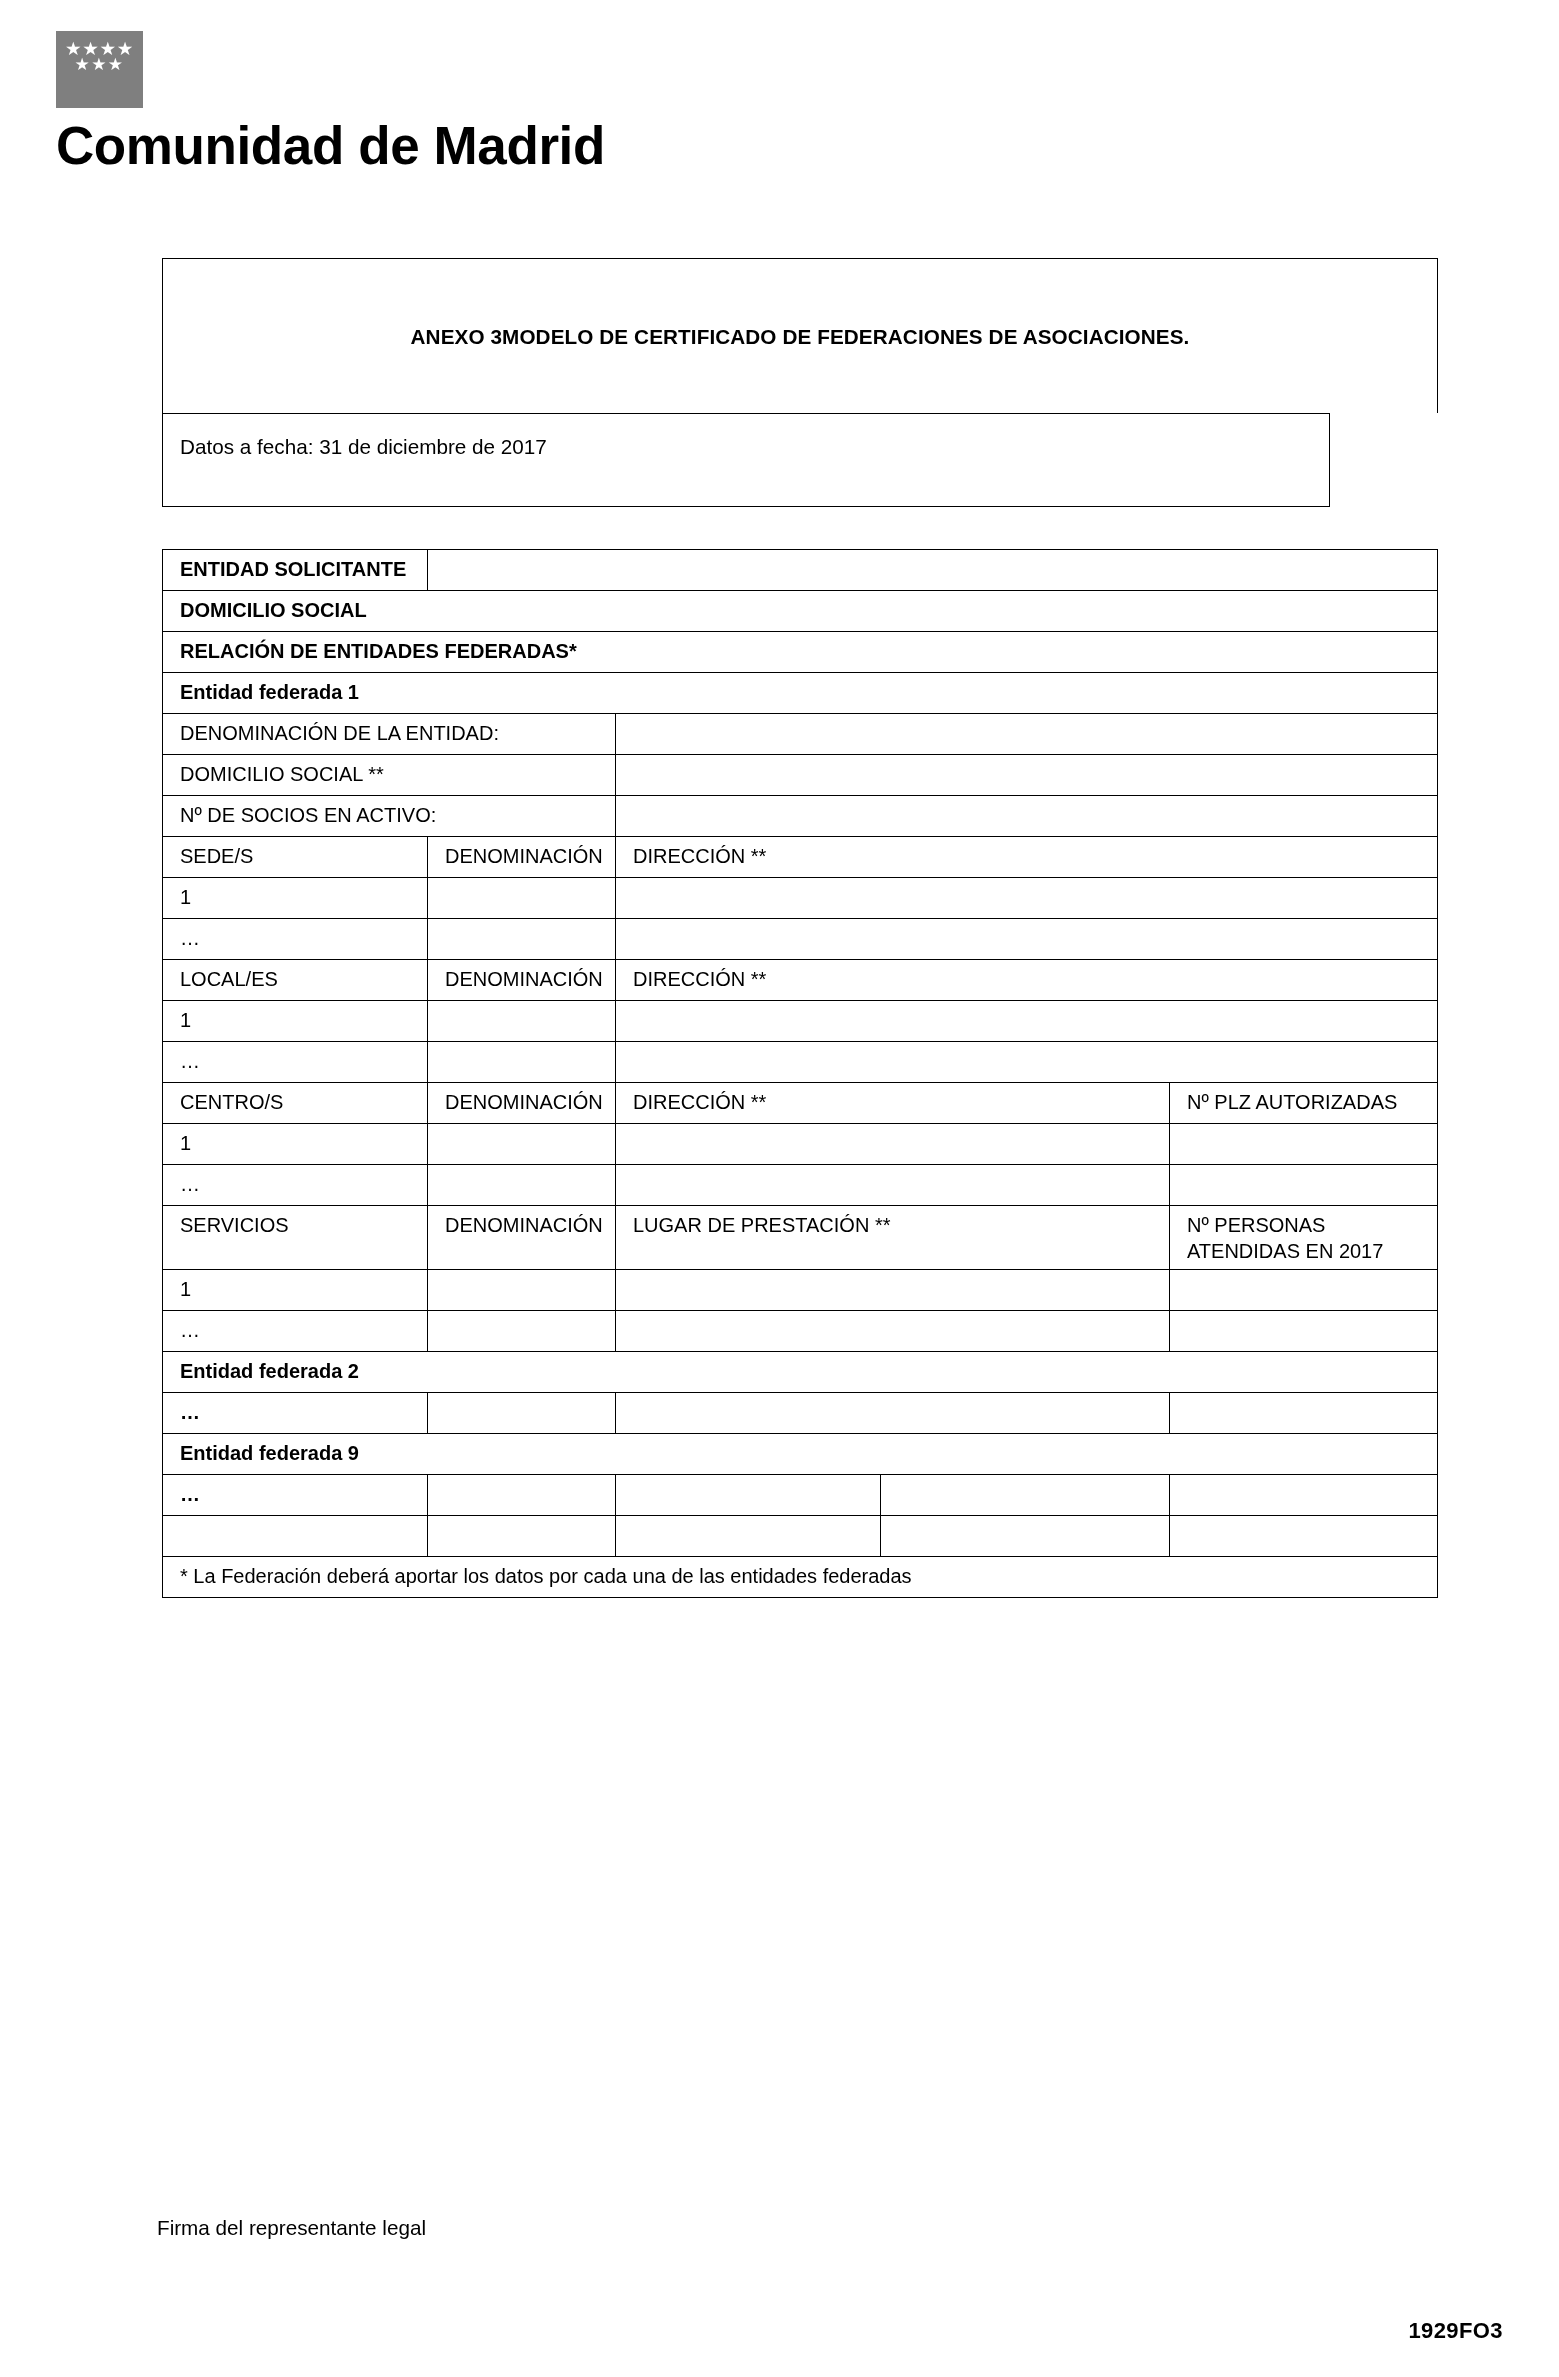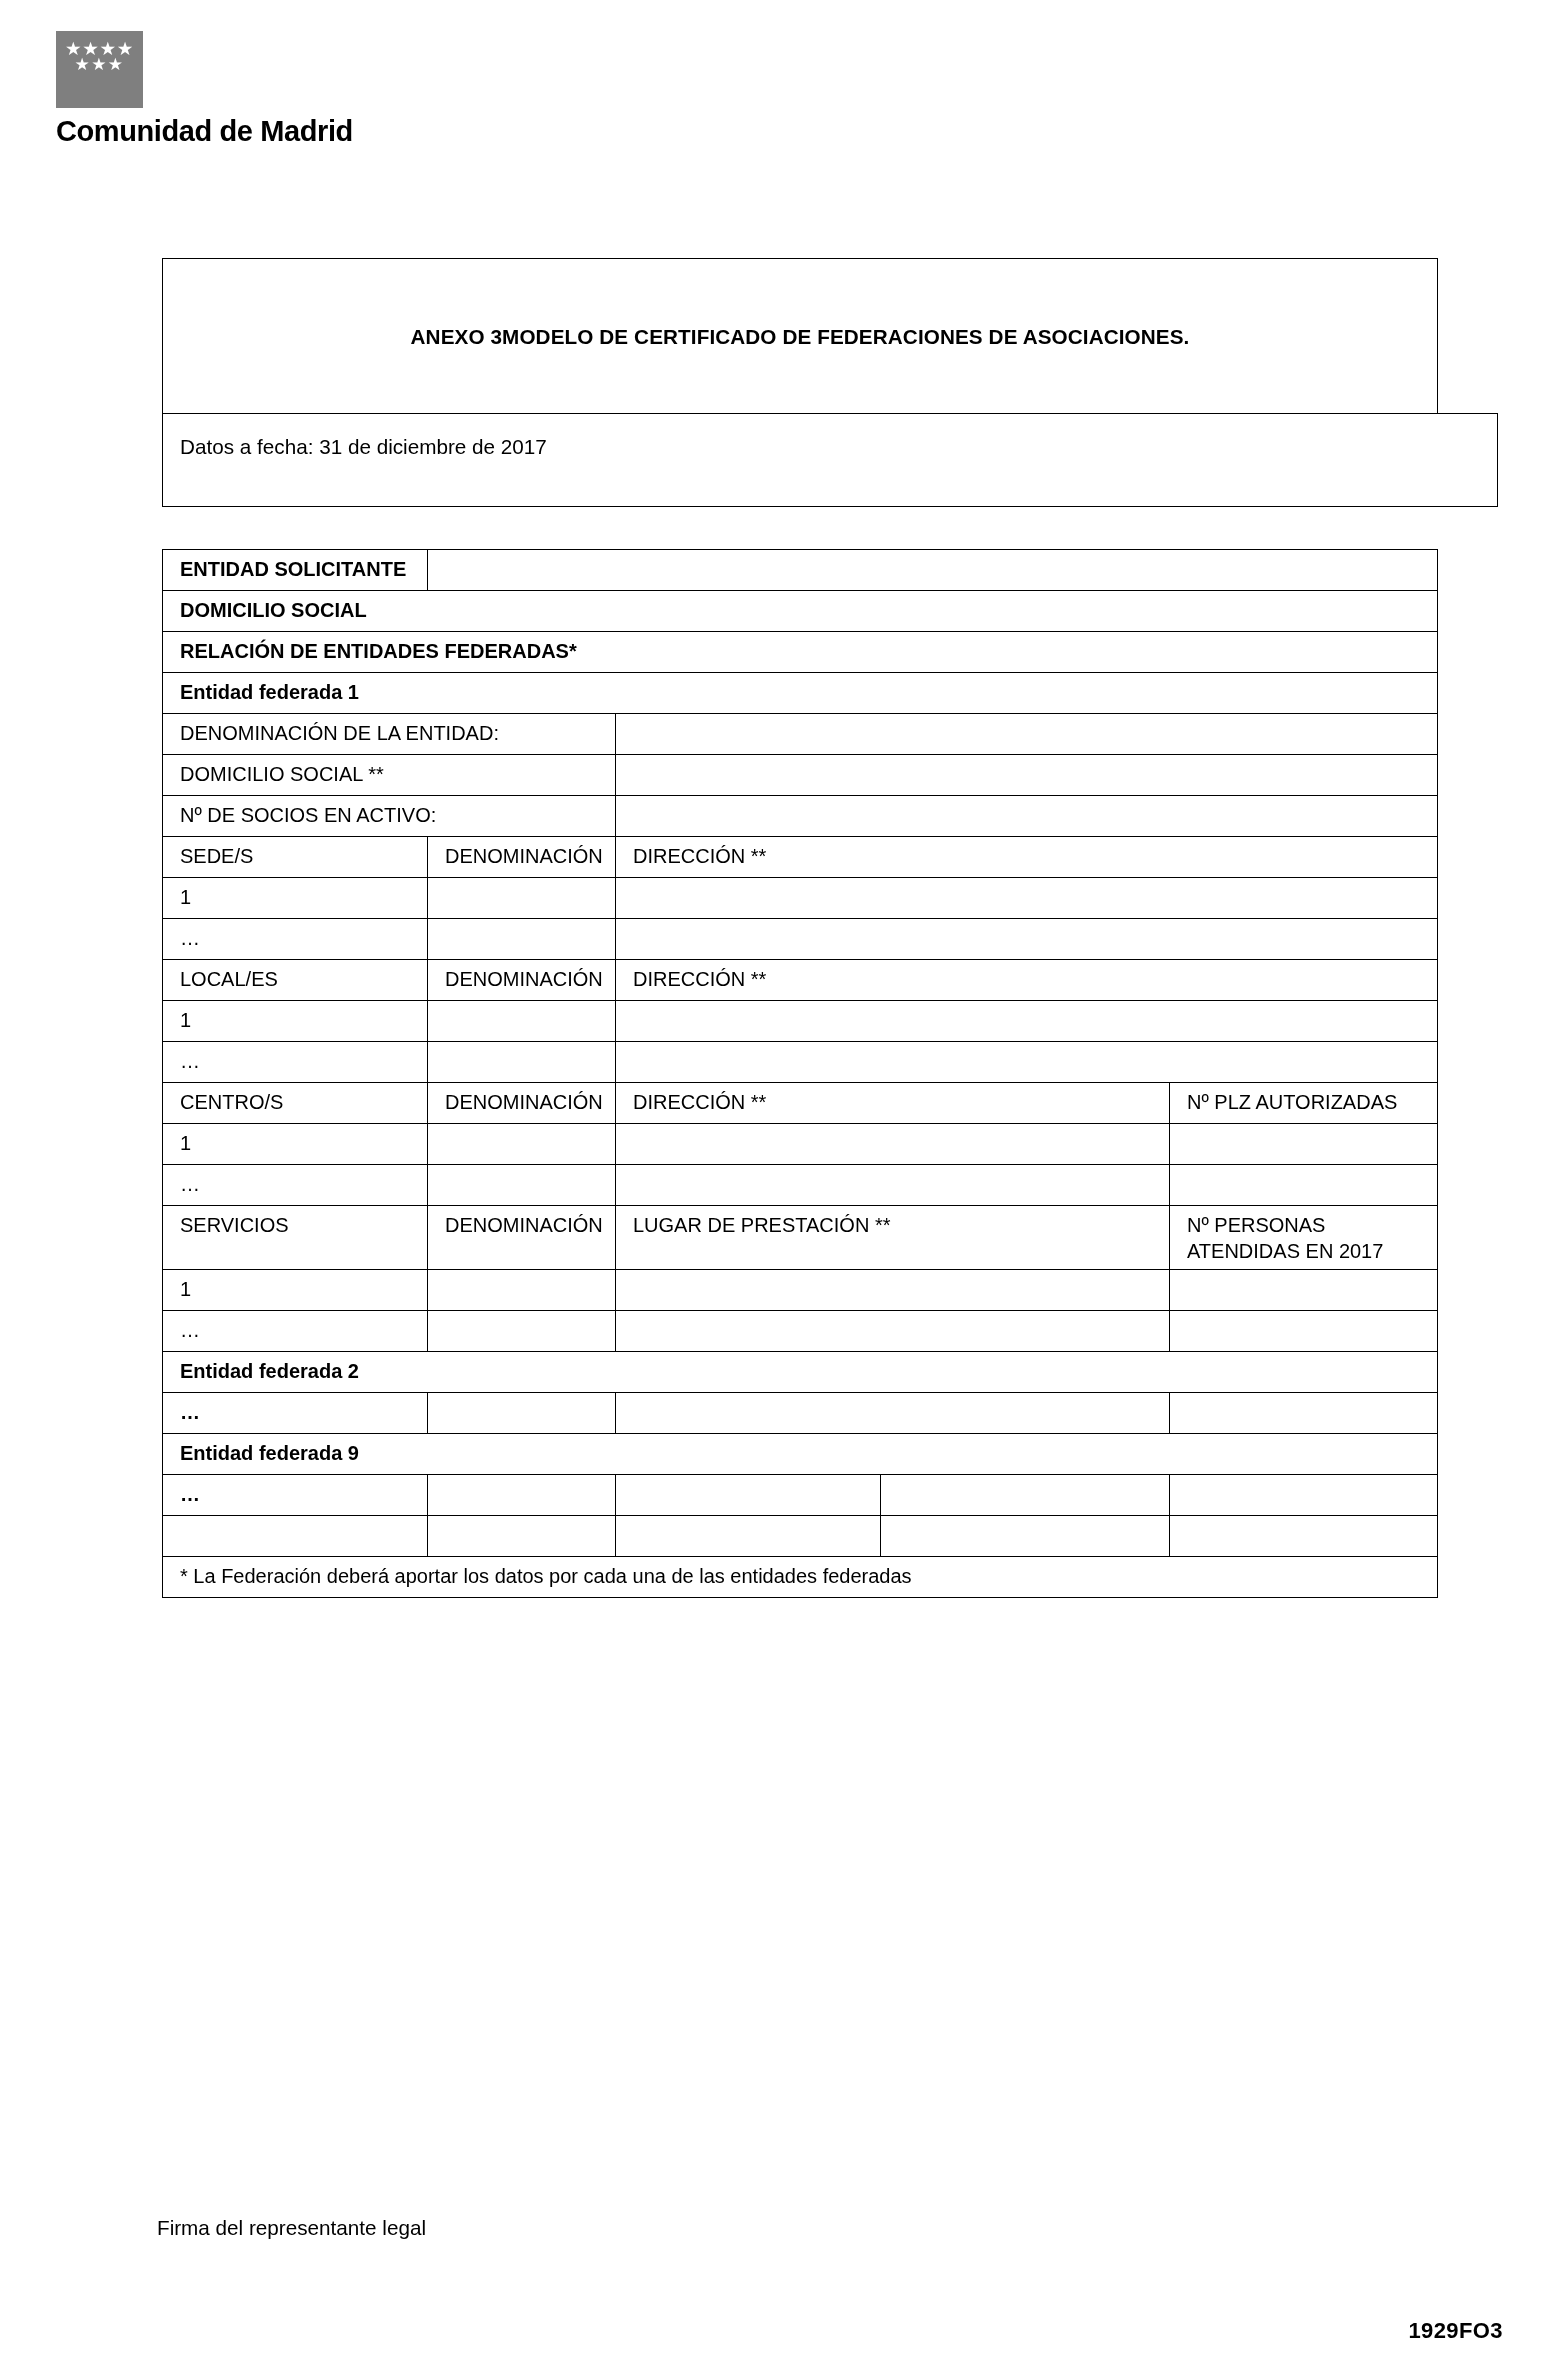--- a/index.html
+++ b/index.html
@@ -37,21 +37,21 @@
     color: #ffffff;
     font-size: 18.5px;
     line-height: 14.3px;
     letter-spacing: 0.7px;
     text-align: center;
     font-family: "DejaVu Sans", sans-serif;
   }
   .logo-stars .row2 { font-size: 17px; letter-spacing: 1.4px; }
   .logo-text {
     margin-top: 7.1px;
-    font-size: 29px;
+    font-size: 53px;
     font-weight: bold;
     letter-spacing: -0.4px;
     font-family: "Liberation Sans", sans-serif;
     white-space: nowrap;
   }
 
   
   .frame {
     position: absolute;
     box-sizing: border-box;
@@ -73,21 +73,21 @@
     font-size: 20.7px;
     font-weight: bold;
     line-height: 31px;
     text-align: center;
     letter-spacing: 0.1px;
   }
 
   .date-box {
     left: 162px;
     top: 413px;
-    width: 1336px;
+    width: 1168px;
     height: 94px;
     display: flex;
     align-items: flex-start;
     padding: 18.5px 0 0 17px;
   }
   .date-text {
     font-size: 20.7px;
     line-height: 27px;
   }
 

